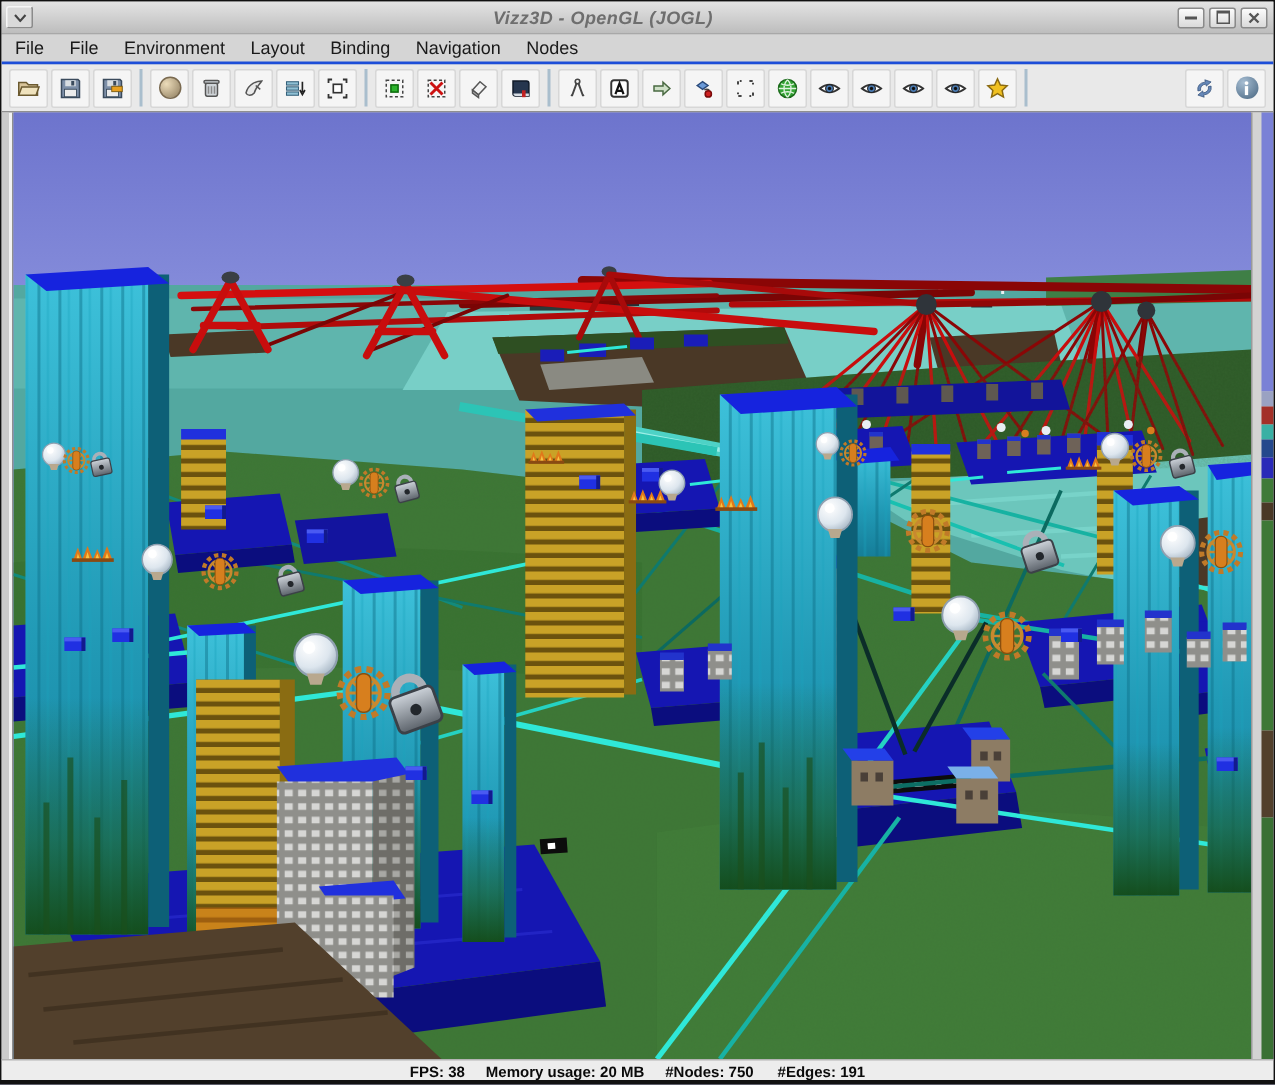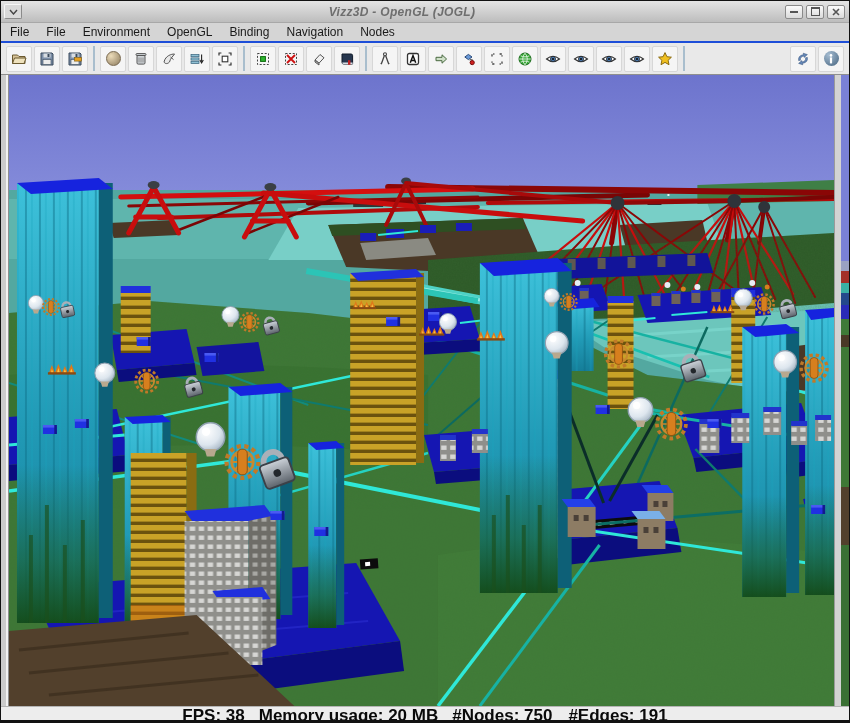--- a/index.html
+++ b/index.html
@@ -37,21 +37,21 @@
   .tb-spacer{flex:1;}
   
   .scene-row{height:631px;display:flex;}
   .edge-l{width:8px;background:#cbcbcb;border-right:1px solid #8f8f8f;box-sizing:border-box;
     box-shadow:inset -2px 0 0 #f2f2f2;}
   .edge-r{width:7px;background:#d3d3d3;border-left:1px solid #9a9a9a;box-sizing:border-box;}
   .sliver{width:8px;display:flex;flex-direction:column;}
   #scene-svg{width:827px;height:631px;display:block;background:#6d74cd;}
   
   .statusbar{height:17px;background:#ededed;border-top:1px solid #b4b4b4;
-    display:flex;align-items:center;justify-content:center;font-size:17px;font-weight:bold;color:#0a0a0a;}
+    display:flex;align-items:center;justify-content:center;font-size:10px;font-weight:bold;color:#0a0a0a;}
   .statusbar span{margin:0 7px;}
 </style>
 </head>
 <body>
 
 <div id="window">
 
   <div class="titlebar">
     <button class="menu-toggle">
       <svg width="9" height="6" viewBox="0 0 9 6">
@@ -71,21 +71,21 @@
           <path d="M1 1 L7 7 M7 1 L1 7" stroke="#555" stroke-width="1.6"></path>
           </svg>
       </button>
     </div>
   </div>
 
   <div class="menubar">
     <span class="menu-item">File</span>
     <span class="menu-item">File</span>
     <span class="menu-item">Environment</span>
-    <span class="menu-item">OpenGL</span>
+    <span class="menu-item">Layout</span>
     <span class="menu-item">Binding</span>
     <span class="menu-item">Navigation</span>
     <span class="menu-item">Nodes</span>
   </div>
 
   <div class="toolbar">
     <button class="tbtn">
       <svg class="ti" viewBox="0 0 16 16">
         <path d="M1.5 4 h5 l1.5 1.5 H14 V12.5 H1.5z" fill="#d8c49a" stroke="#6b5a30"></path>
         <path d="M3.5 7 H15 L13 12.5 H1.5z" fill="#efe2bd" stroke="#6b5a30"></path>

